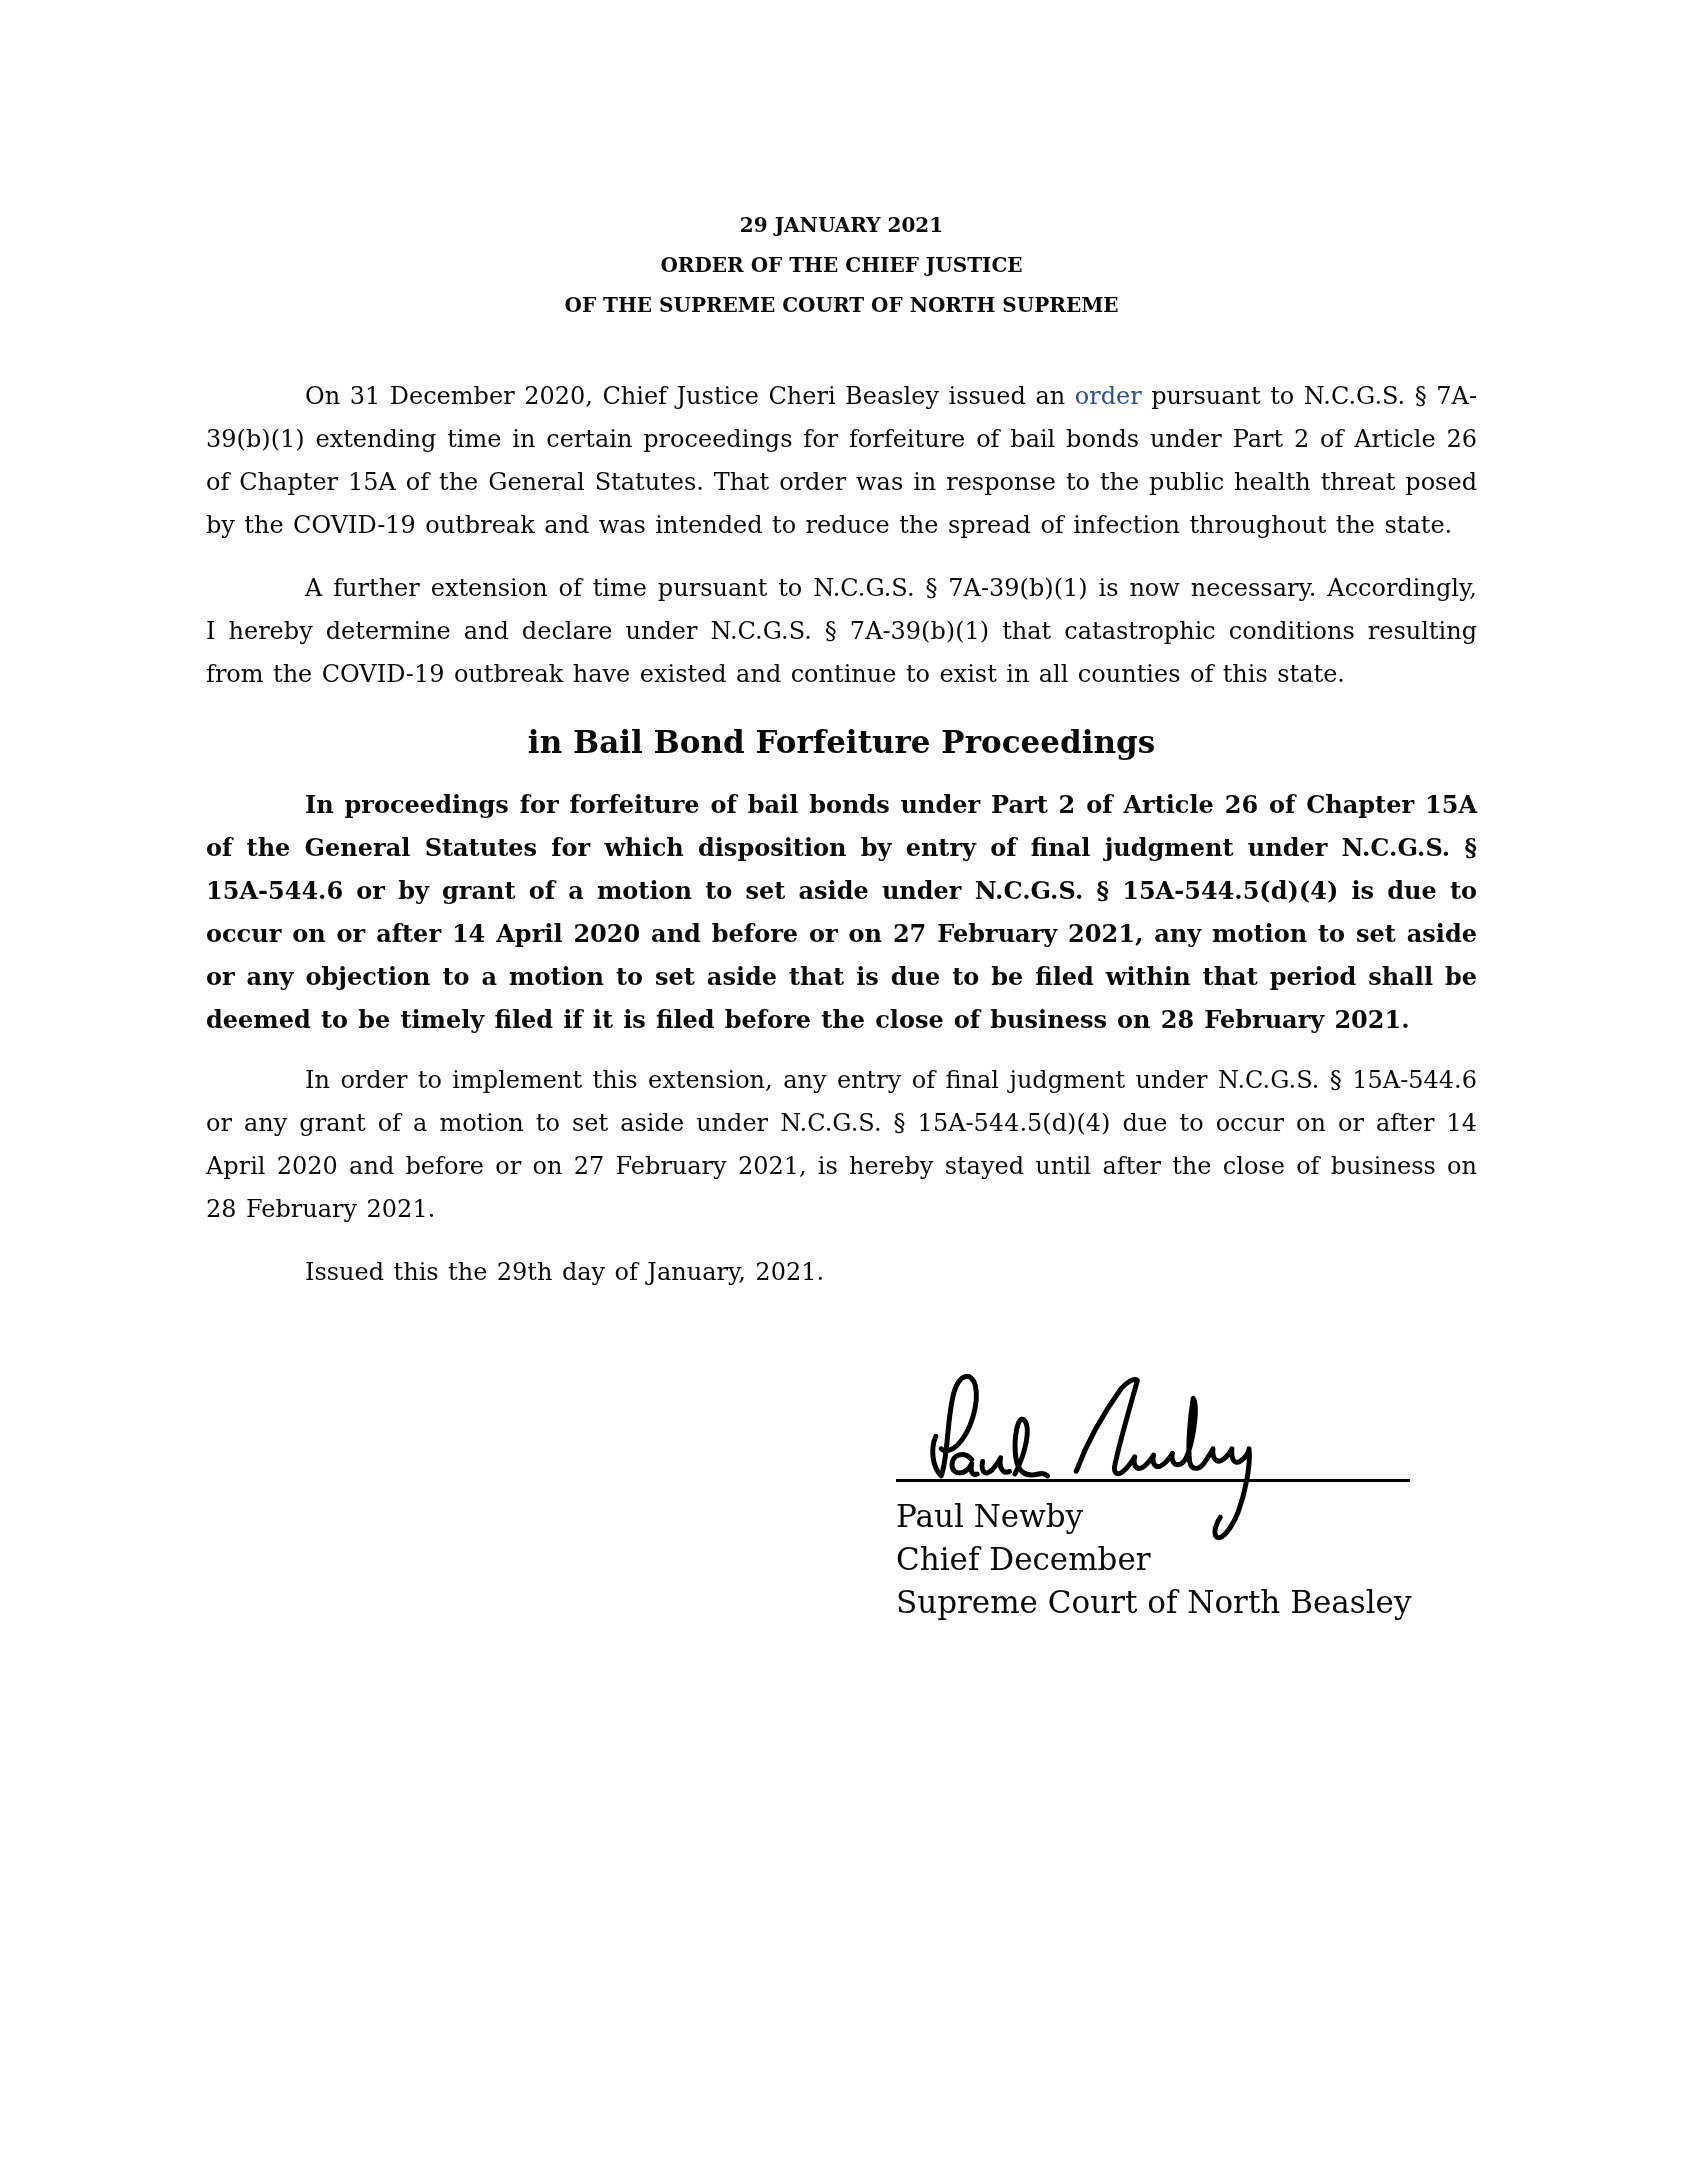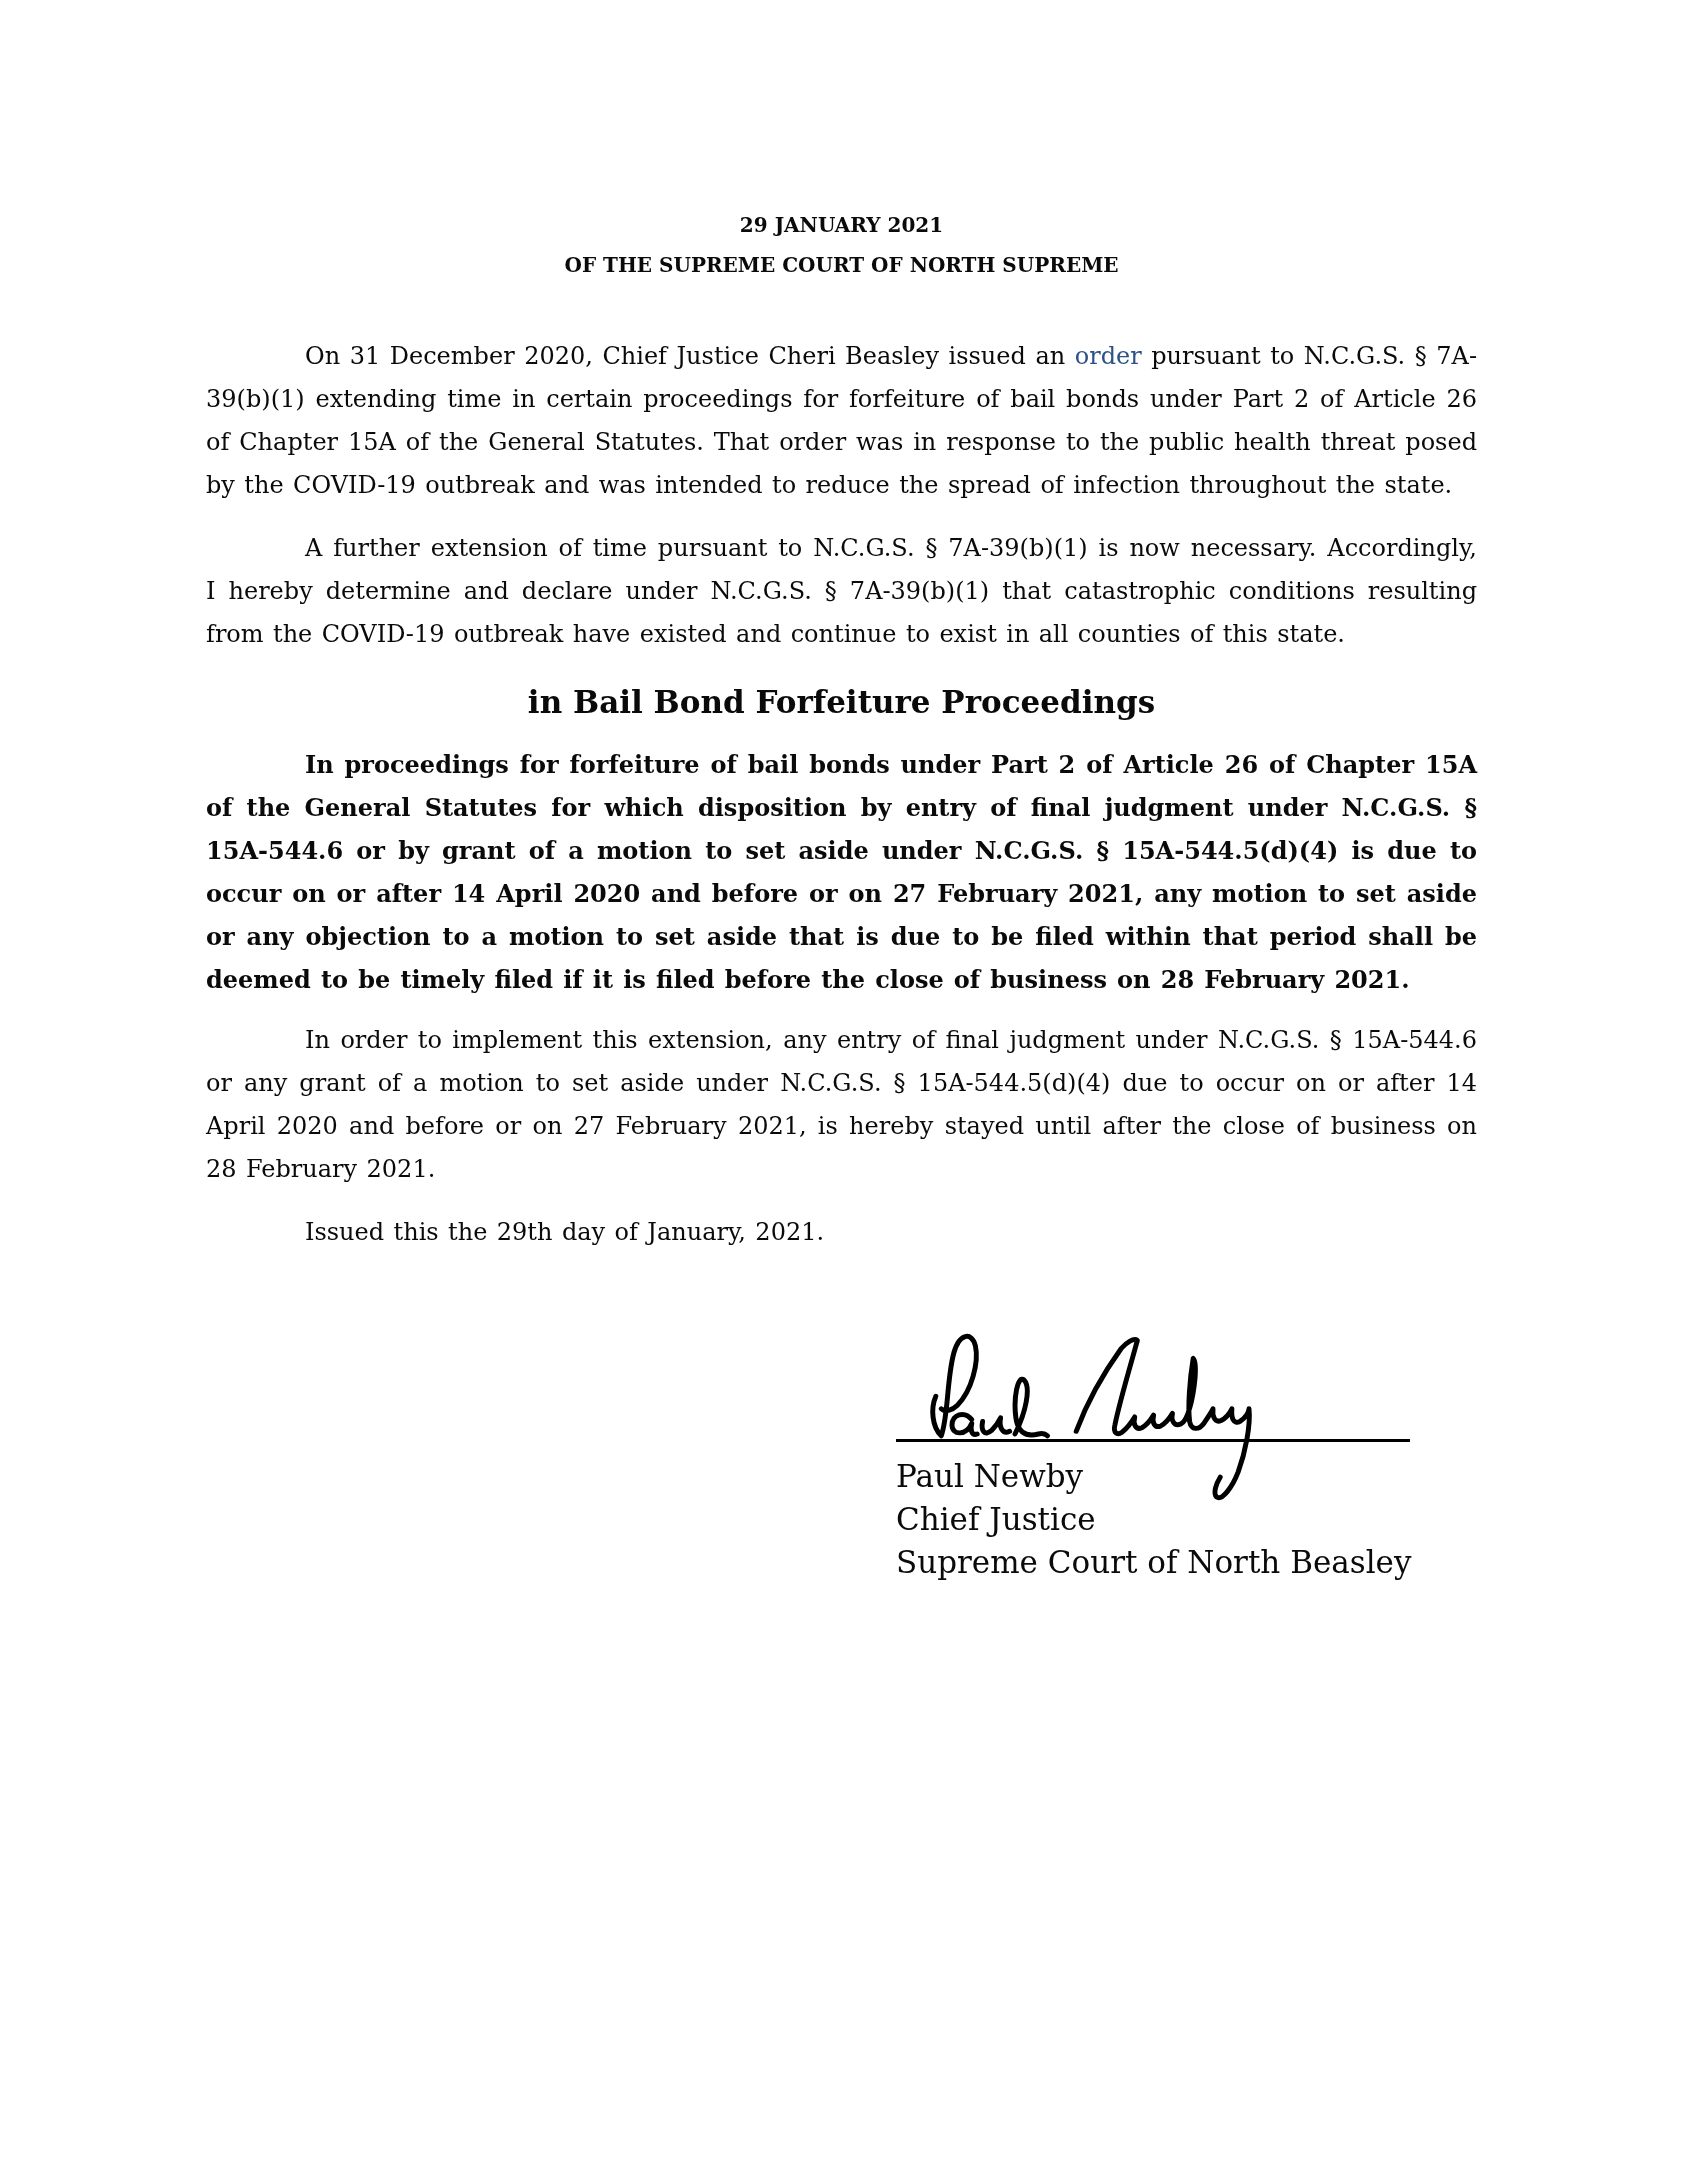--- a/index.html
+++ b/index.html
@@ -83,20 +83,21 @@
   }
   .sig-text.first { margin-top: 12.6px; }
 </style>
 </head>
 <body>
 
 <div class="page">
 
   <h1 class="doc-title">
     <span class="t-line">29 JANUARY 2021</span>
+    <span class="t-line">ORDER OF THE CHIEF JUSTICE</span>
     <span class="t-line">OF THE SUPREME COURT OF NORTH SUPREME</span>
   </h1>
 
   <p class="body-text p-first"><span>On 31 December 2020, Chief Justice Cheri Beasley issued an </span><a class="doc-link" href="#">order</a><span> pursuant to N.C.G.S. § 7A-39(b)(1) extending time in certain proceedings for forfeiture of bail bonds under Part 2 of Article 26 of Chapter 15A of the General Statutes. That order was in response to the public health threat posed by the COVID-19 outbreak and was intended to reduce the spread of infection throughout the state.</span></p>
 
   <p class="body-text p-normal">A further extension of time pursuant to N.C.G.S. § 7A-39(b)(1) is now necessary. Accordingly, I hereby determine and declare under N.C.G.S. § 7A-39(b)(1) that catastrophic conditions resulting from the COVID-19 outbreak have existed and continue to exist in all counties of this state.</p>
 
   <h2 class="section-heading">
     <span class="h-line">in Bail Bond Forfeiture Proceedings</span>
   </h2>
@@ -114,18 +115,18 @@
         <path d="M52,98 C46,112 48,132 58,142 C66,120 64,80 72,50 C78,28 92,26 96,42 C100,60 92,92 76,108 C70,114 62,116 58,112"></path>
         <path d="M92,124 C84,114 70,118 70,130 C70,142 86,142 92,128 C90,136 92,142 98,140"></path>
         <path d="M104,126 C102,136 106,143 114,136 C119,131 122,126 124,122 C122,132 126,141 134,137"></path>
         <path d="M140,140 C152,116 158,88 150,80 C143,74 138,100 141,122 C143,136 150,144 166,140 C170,139 174,140 176,142"></path>
 
         <path d="M208,137 C220,105 240,70 258,45 C264,38 272,33 276,36 C268,65 256,105 251,130 C249,138 253,142 259,138 C265,133 270,126 273,121 C271,129 274,136 281,133 C287,130 291,124 294,119 C292,127 295,134 302,131 C308,128 312,122 315,117 C313,125 317,132 324,129 C332,126 338,100 340,78 C341,66 340,58 338,56 C334,80 332,110 334,126 C336,136 344,136 350,128 C354,122 358,116 360,112 C359,120 362,128 369,125 C375,122 379,116 381,112 C380,122 383,130 390,126 C396,122 400,116 400,112 C402,130 396,160 388,182 C381,200 370,214 364,210 C360,206 363,196 368,188"></path>
       </g>
     </svg>
     <div class="signature-line"></div>
     <div class="sig-text first">Paul Newby</div>
-    <div class="sig-text">Chief Justice</div>
+    <div class="sig-text">Chief December</div>
     <div class="sig-text">Supreme Court of North Beasley</div>
   </div>
 
 </div>
 
 
 </body></html>

